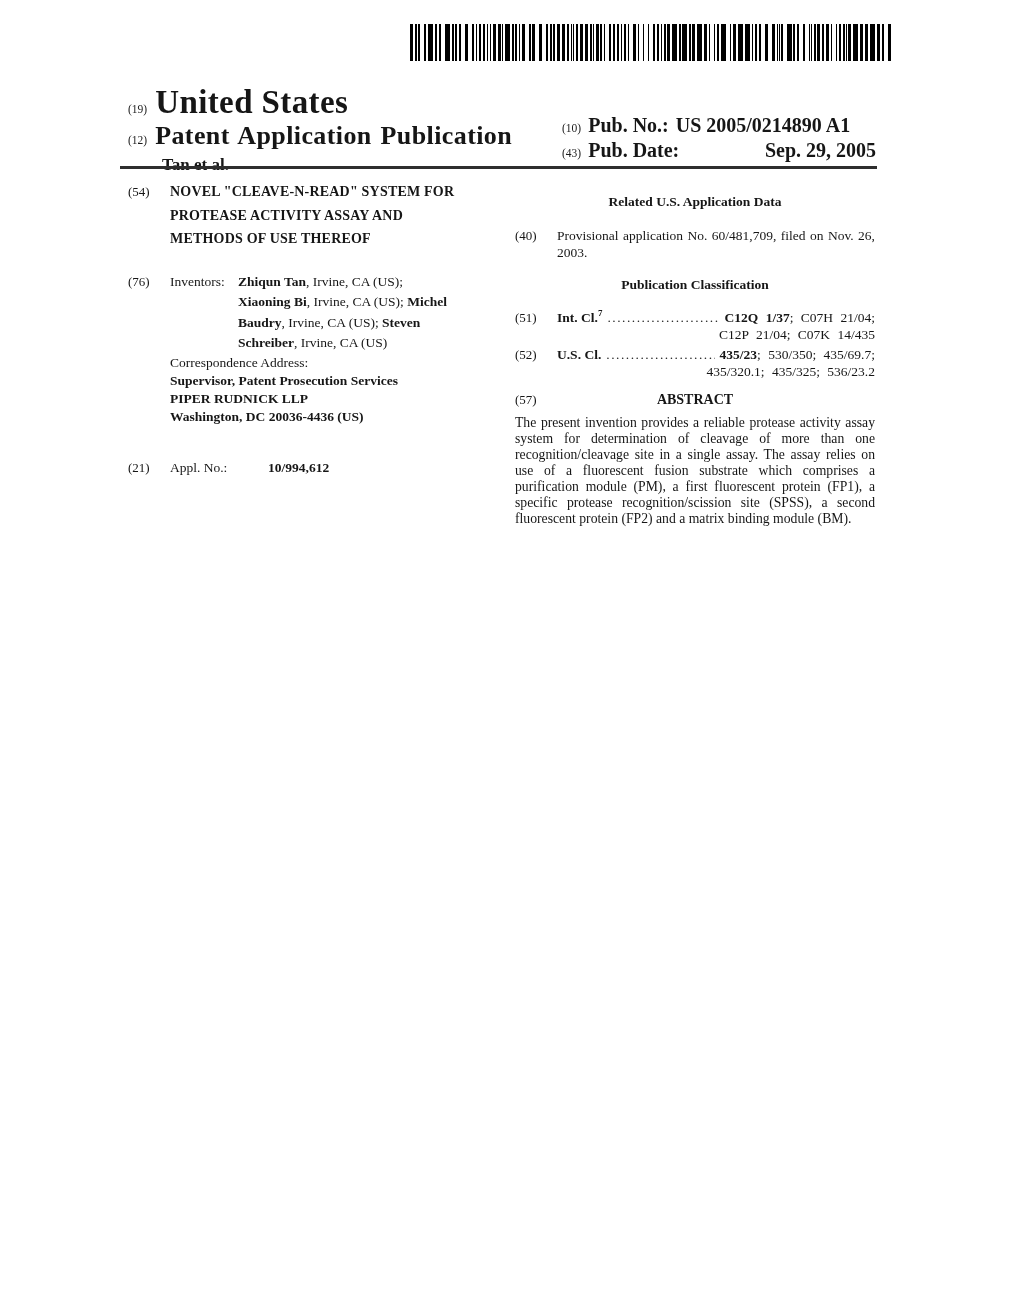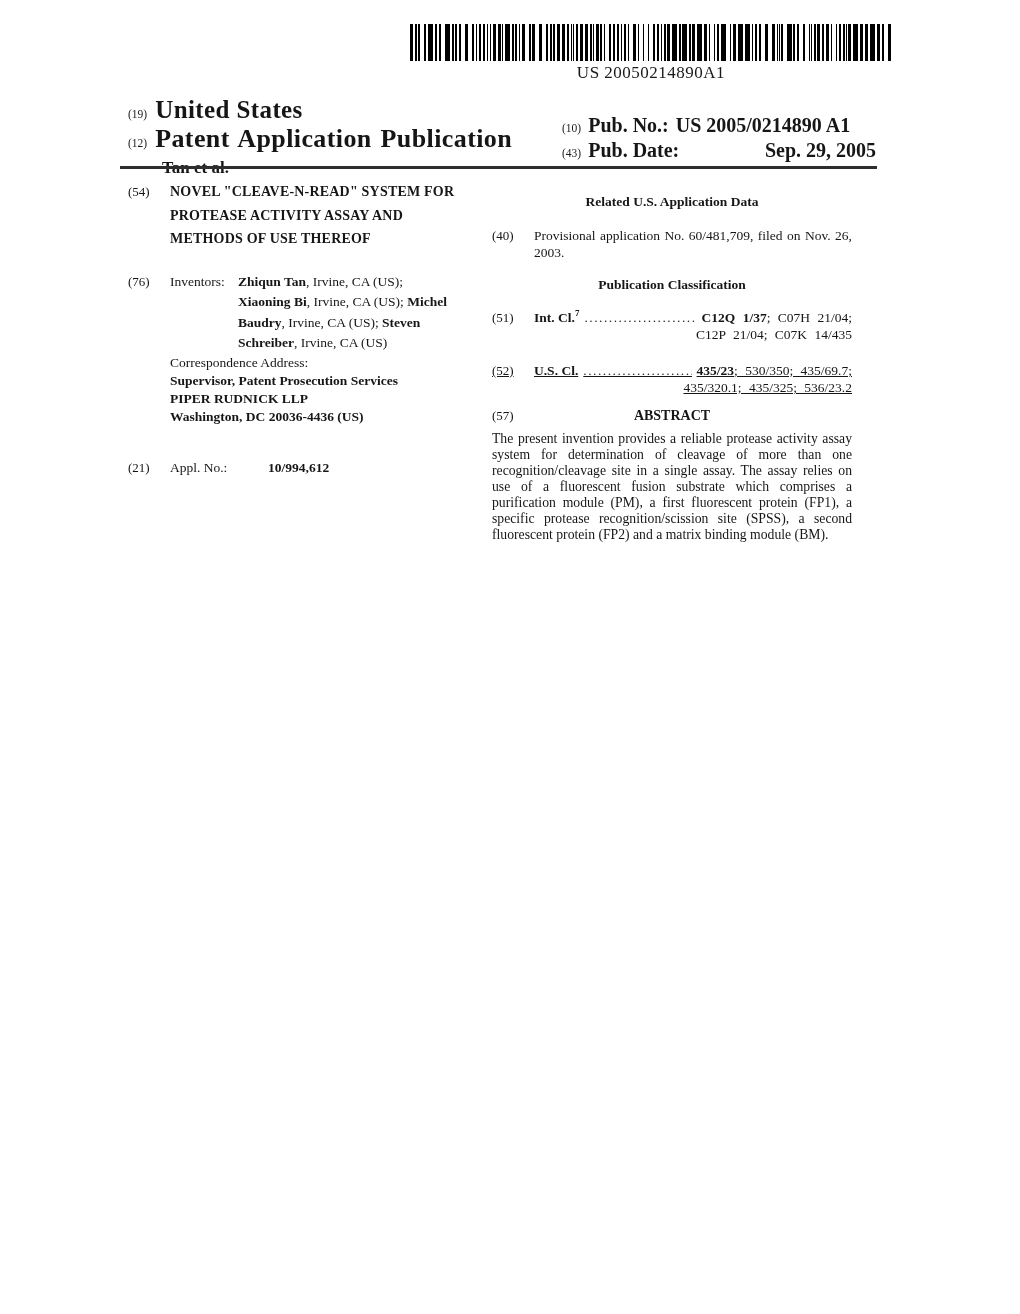--- a/index.html
+++ b/index.html
@@ -18,35 +18,35 @@
   .barcode-bars { height:37px; display:flex; align-items:stretch; justify-content:flex-start; }
   .barcode-bars span { display:block; height:100%; flex:none; }
   .bar { background:#000; }
   .gap { background:transparent; }
   .barcode-text { font-size:17px; margin-top:2px; letter-spacing:0.5px; color:#1a1a1a; }
 
   
   .hdr-left { position:absolute; left:128px; top:84px; }
   .hdr-row { display:flex; align-items:baseline; gap:8px; }
   .np { font-size:11.5px; flex:none; color:#1a1a1a; }
-  .country { font-size:25px; font-weight:bold; letter-spacing:0.4px;margin-top:12px; }
+  .country { font-size:33px; font-weight:bold; letter-spacing:0.4px; }
   .kind { font-size:26px; font-weight:bold; letter-spacing:0.4px; word-spacing:2px; }
   .authors { font-size:17px; font-weight:bold; margin-left:34px; margin-top:4px; }
 
   .hdr-right { position:absolute; left:562px; top:114px; width:314px; }
   .pubno-row { display:flex; align-items:baseline; gap:7px; }
   .pub-bold { font-size:20px; font-weight:bold; white-space:nowrap; }
   .pubdate-row { display:flex; align-items:baseline; justify-content:space-between; margin-top:2px; }
   .pubdate-left { display:flex; align-items:baseline; gap:7px; }
 
   .rule { position:absolute; left:120px; top:166px; width:757px; height:3px; background:#2e2e2e; }
 
   
   .col-left  { position:absolute; left:128px; top:180px; width:360px; font-size:13.5px; }
-  .col-right { position:absolute; left:492px; top:194px; width:360px; font-size:13.5px; }
+  .col-right { position:absolute; left:515px; top:194px; width:360px; font-size:13.5px; }
 
   .entry { display:flex; align-items:baseline; }
   .enum { width:42px; flex:none; font-size:13px; }
 
   .title-lines { font-weight:bold; font-size:14px; line-height:23.5px; letter-spacing:0.2px; }
 
   .inventors { margin-top:21px; }
   .inv-label { width:68px; flex:none; }
   .inv-lines { line-height:20.5px; }
   .bname { font-weight:bold;margin-top:39px; }
@@ -59,21 +59,21 @@
   .kv-value { font-weight:bold; }
   .appl { margin-top:33px; }
   .filed { margin-top:15px; }
 
   
   .sec-heading { text-align:center; font-weight:bold; font-size:13.5px; }
   .related-entry { margin-top:17px; }
   .related-text { text-align:justify; line-height:17px; }
   .pubclass-heading { margin-top:16px; }
   .cls { margin-top:15px; }
-  .cls + .cls { margin-top:20px;text-decoration:underline; }
+  .cls + .cls { margin-top:4px; }
   .cls-row1 { display:flex; align-items:baseline; white-space:nowrap; }
   .cls-label { font-weight:bold; flex:none; }
   .cl-sup { font-size:9px; }
   .cls-dots { flex:1 1 auto; overflow:hidden; white-space:nowrap; margin:0 5px; letter-spacing:1.5px; color:#2a2a2a; }
   .cls-value { flex:none; word-spacing:4px; }
   .cls-bold { font-weight:bold; }
   .cls-line2 { text-align:right; word-spacing:4px; line-height:17.5px; }
 
   .abstract-head { position:relative; margin-top:11px; height:17px; }
   .abstract-num { position:absolute; left:0; top:0; font-size:13px; }
@@ -292,21 +292,20 @@
         <span class="bar" style="width: 3px;"></span>
         <span class="gap" style="width: 2px;"></span>
         <span class="bar" style="width: 5px;"></span>
         <span class="gap" style="width: 2px;"></span>
         <span class="bar" style="width: 3px;"></span>
         <span class="gap" style="width: 2px;"></span>
         <span class="bar" style="width: 2px;"></span>
         <span class="gap" style="width: 4px;"></span>
         <span class="bar" style="width: 3px;"></span>
       </div>
-    <div class="barcode-text">US 20050214890A1</div>
   </div>
 
   <div class="hdr-left">
     <div class="hdr-row">
       <span class="np">(19)</span>
       <span class="country">United States</span>
     </div>
     <div class="hdr-row">
       <span class="np">(12)</span>
       <span class="kind">Patent Application Publication</span>

